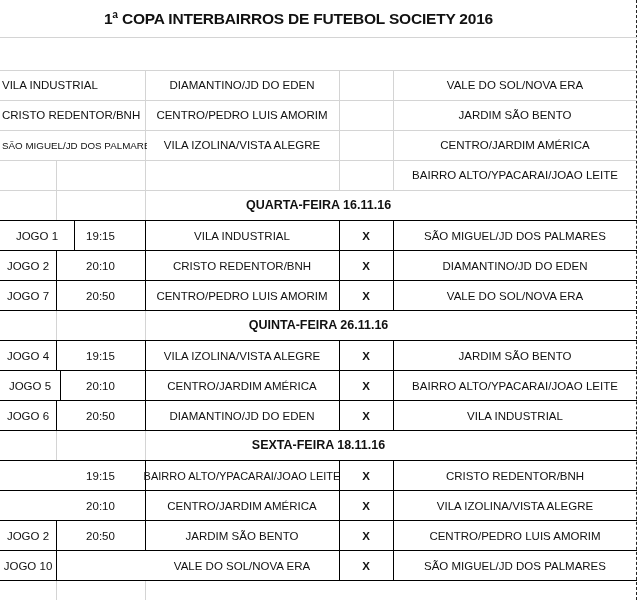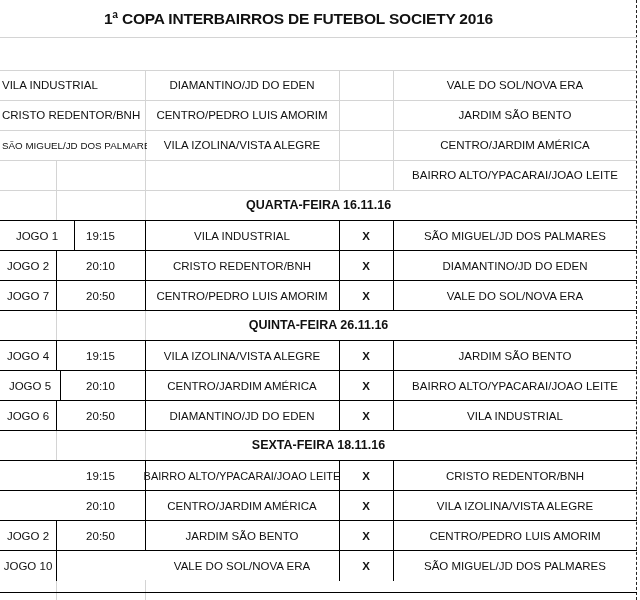--- a/index.html
+++ b/index.html
@@ -121,20 +121,20 @@
     <div class="c x" style="left:339px;width:55px">X</div>
     <div class="c last" style="left:393px;width:244px">VILA IZOLINA/VISTA ALEGRE</div>
   </div>
   <div class="match" style="top:520px">
     <div class="c" style="left:0;width:57px">JOGO 2</div>
     <div class="c" style="left:56px;width:90px">20:50</div>
     <div class="c" style="left:145px;width:195px">JARDIM SÃO BENTO</div>
     <div class="c x" style="left:339px;width:55px">X</div>
     <div class="c last" style="left:393px;width:244px">CENTRO/PEDRO LUIS AMORIM</div>
   </div>
-  <div class="match" style="top:550px;border-bottom:1.5px solid #000;height:43px">
+  <div class="match" style="top:550px;border-bottom:1.5px solid #000;height:31px">
     <div class="c" style="left:0;width:57px">JOGO 10</div>
     <div class="c" style="left:145px;width:195px">VALE DO SOL/NOVA ERA</div>
     <div class="c x" style="left:339px;width:55px">X</div>
     <div class="c last" style="left:393px;width:244px">SÃO MIGUEL/JD DOS PALMARES</div>
   </div>
 
 </div>
 
 </body></html>

